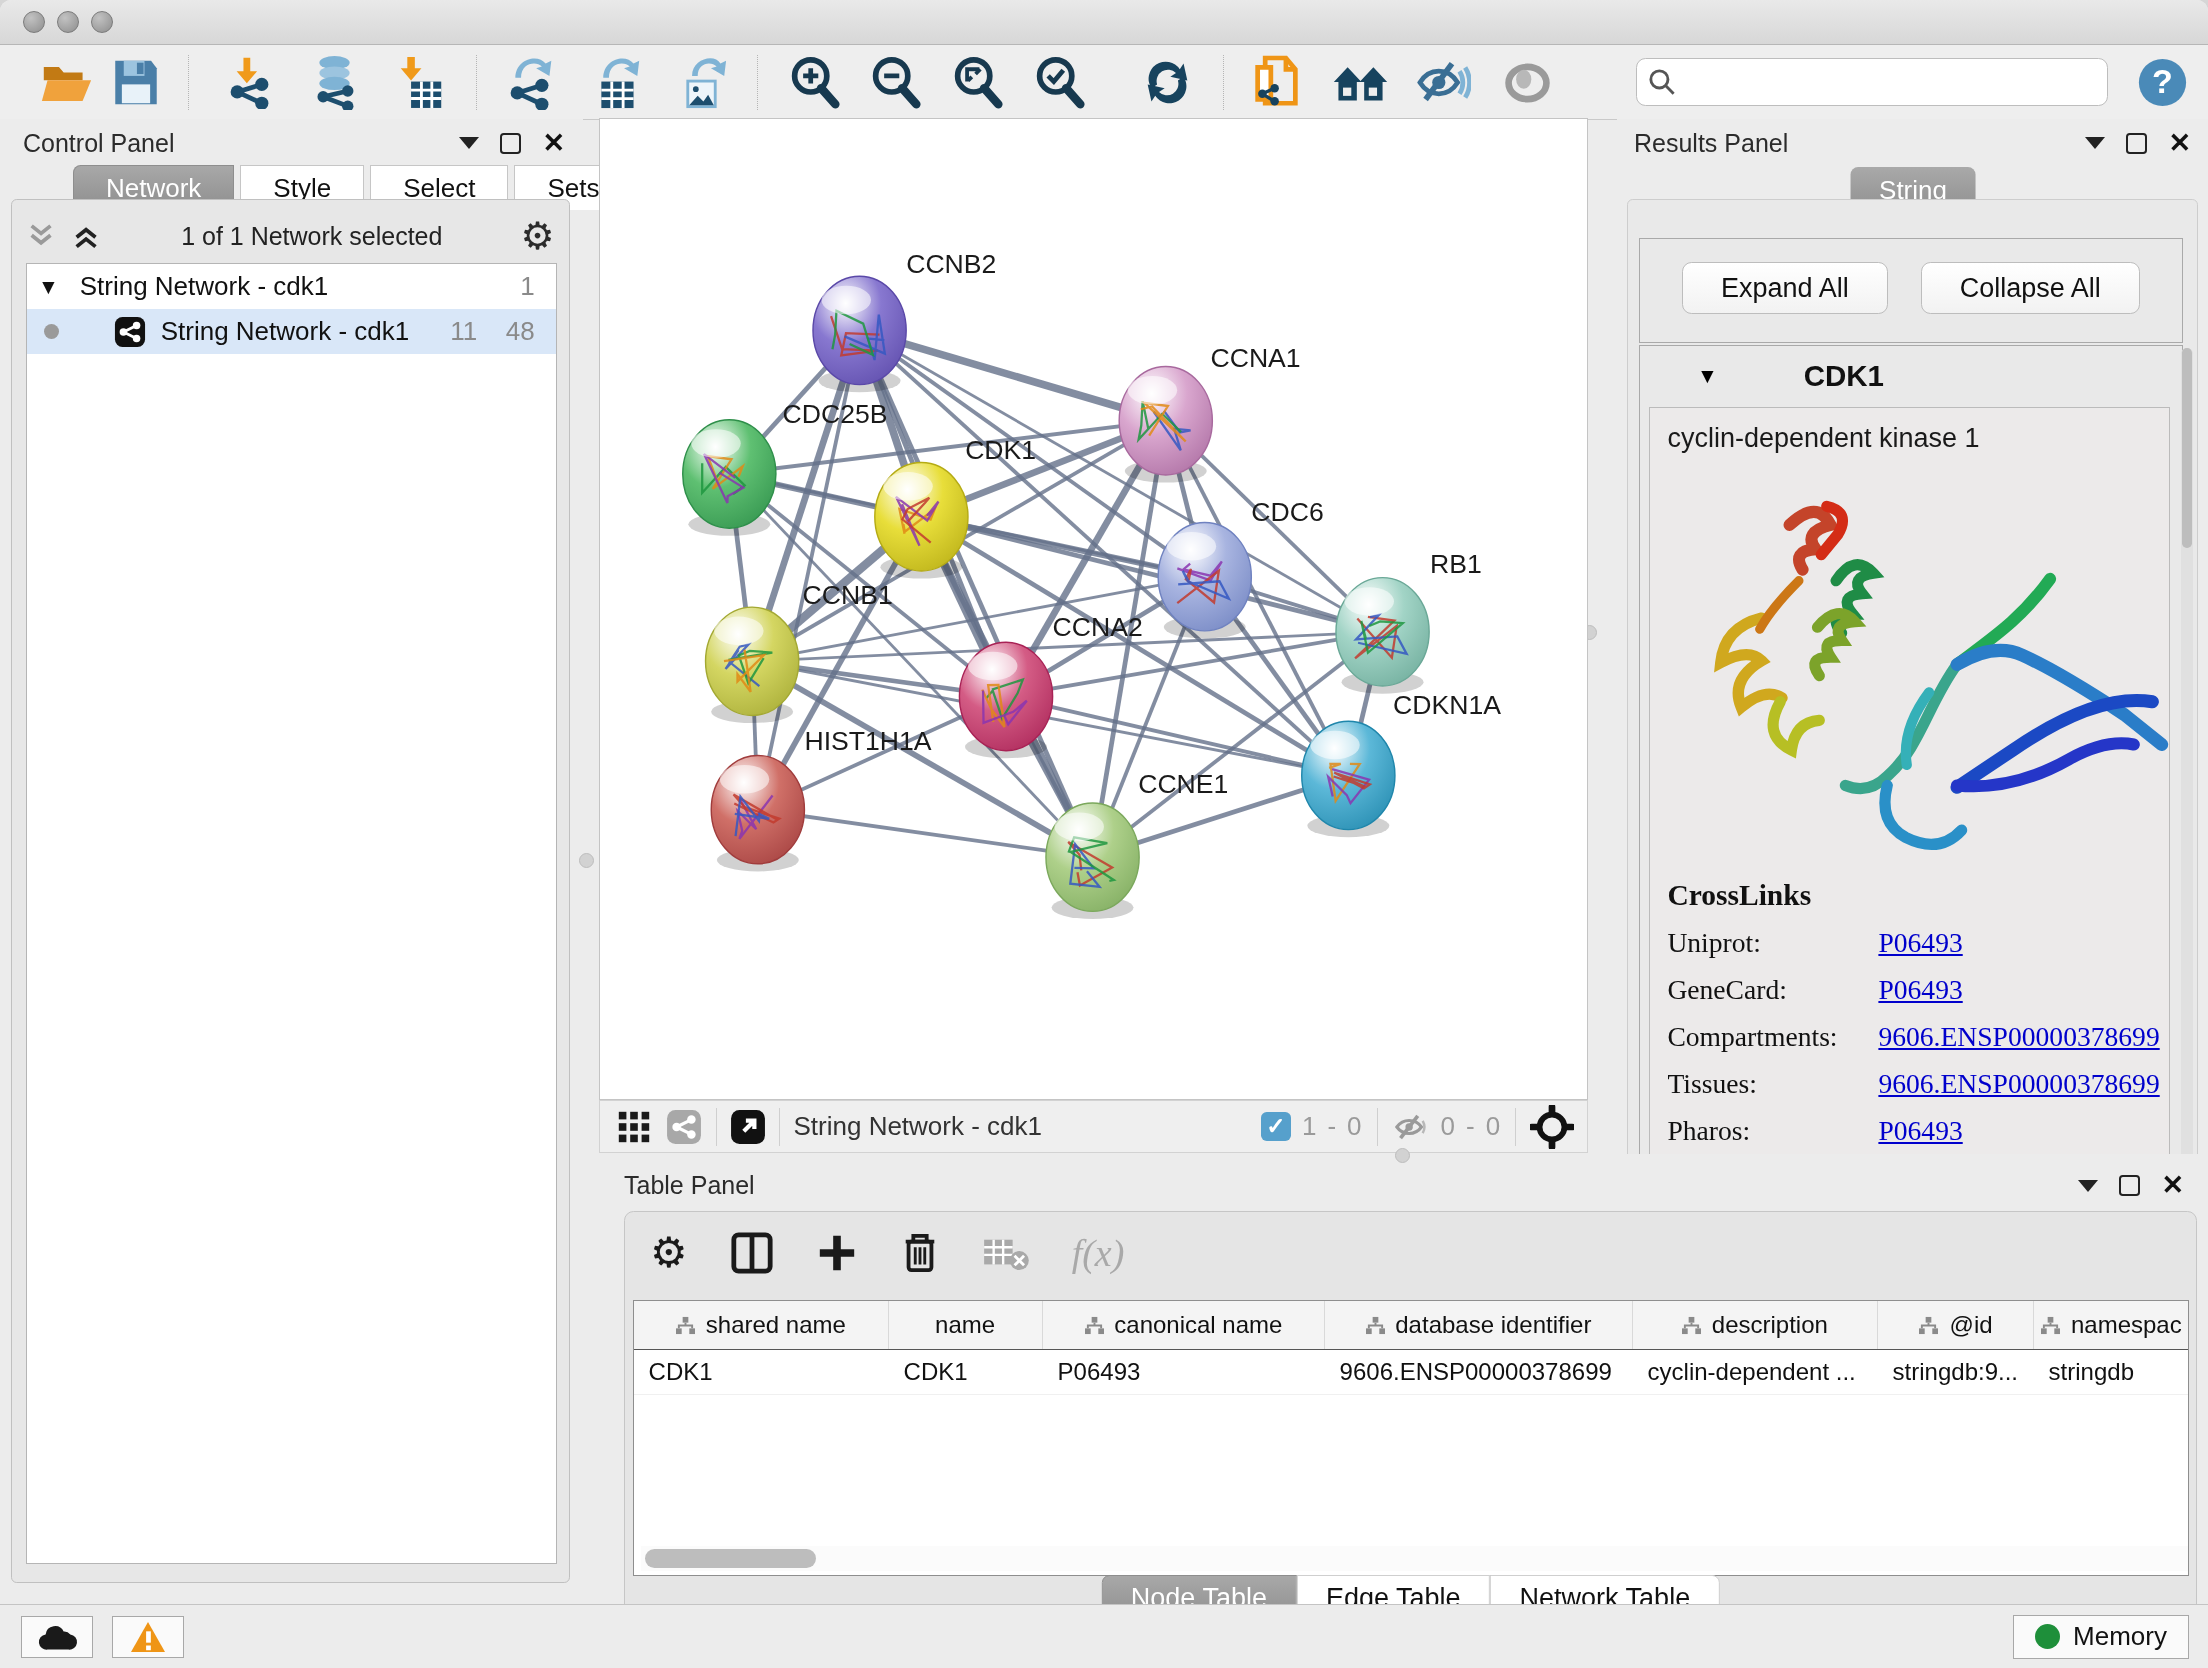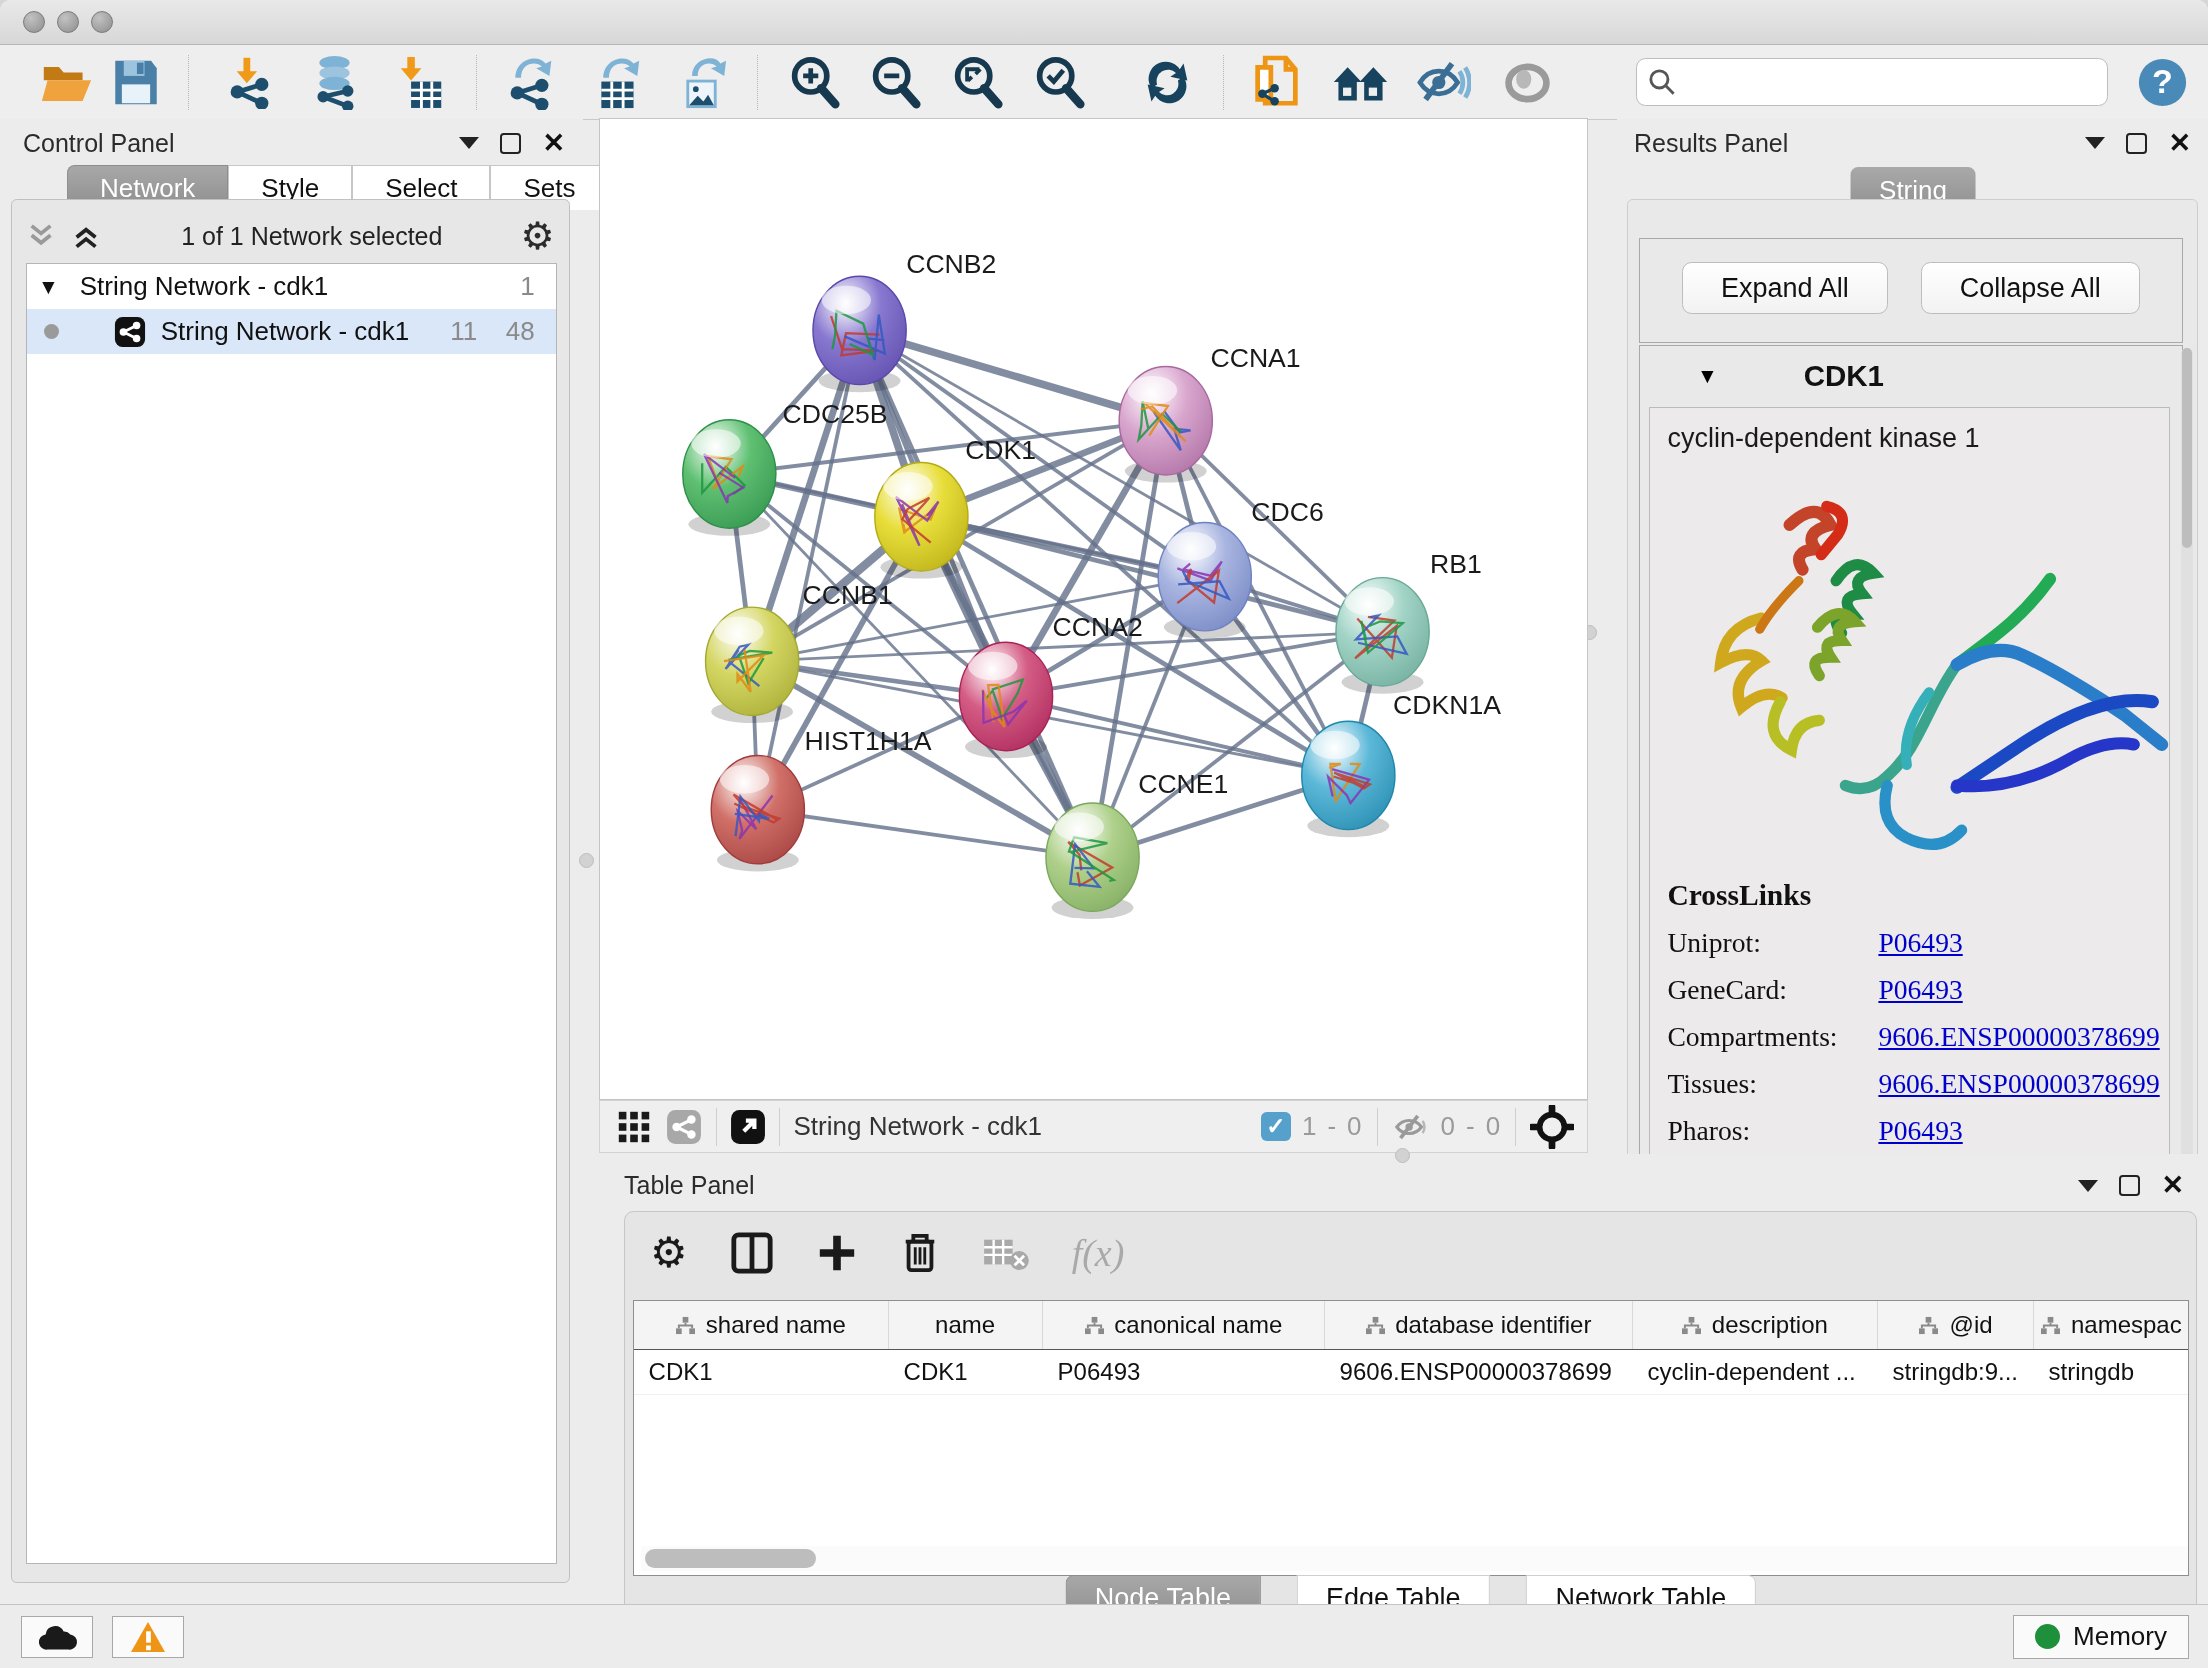--- a/index.html
+++ b/index.html
@@ -28,21 +28,21 @@
   .panel-title{font-size:25px;color:#2b2b2b;}
   .panel-ctrls{display:flex;gap:21px;align-items:center;}
   .glyph-tri{width:0;height:0;border-left:10.5px solid transparent;border-right:10.5px solid transparent;border-top:12.4px solid #222;}
   .glyph-sq{width:21px;height:21px;border:2.9px solid #222;border-radius:3.8px;box-sizing:border-box;background:transparent;}
 
   
   .ctrl-panel{position:absolute;left:0;top:119px;width:583px;height:1487px;background:#ececec;}
   .ctrl-head{position:absolute;left:23px;top:9.5px;width:542px;display:flex;justify-content:space-between;align-items:center;}
   .tabs-row{position:absolute;left:67px;top:46px;display:flex;}
   .tab{height:44px;padding:0 32px;display:flex;align-items:center;justify-content:center;
-    font-size:26px;color:#111;background:#fff;border:1px solid #c6c6c6;border-bottom:none;}
+    font-size:26px;color:#111;background:#fff;border:1px solid #c6c6c6;border-bottom:none;margin-left:6px;}
   .tab:first-child{border-radius:7.6px 0 0 0;}
   .tab:last-child{border-radius:0 7.6px 0 0;}
   .tab.active{background:linear-gradient(#a8a8a8,#8e8e8e);color:#fff;border-color:#8e8e8e;border-radius:7.6px 0 0 7.6px;}
   .ctrl-inner{position:absolute;left:11.4px;top:80px;width:559px;height:1384px;background:#e7e7e7;
     border:1px solid #c0c0c0;border-radius:5.7px;box-sizing:border-box;}
   .selector-row{position:absolute;left:13.3px;top:17px;width:529px;display:flex;align-items:center;}
   .selector-text{flex:1;text-align:center;font-size:25px;color:#222;}
   .tree-box{position:absolute;left:13.3px;top:63px;width:531px;height:1301px;background:#fff;
     border:1px solid #b5b5b5;box-sizing:border-box;}
   .tree-row{height:45px;display:flex;align-items:center;font-size:26px;color:#111;}
@@ -94,21 +94,21 @@
   .fx{font-family:"Liberation Serif",serif;font-style:italic;font-size:38px;color:#a9a9a9;}
   .grid-table{position:absolute;left:7.6px;top:88px;width:1556px;height:276px;background:#fff;
     border:1.9px solid #8e8e8e;box-sizing:border-box;overflow:hidden;}
   .thead{display:flex;background:#f4f4f4;border-bottom:1.9px solid #555;height:48px;}
   .th{display:flex;align-items:center;justify-content:center;gap:9.5px;font-size:24px;color:#111;
     border-right:1px solid #d9d9d9;box-sizing:border-box;flex:none;}
   .trow{display:flex;height:44px;border-bottom:1px solid #f0f0f0;}
   .td{display:flex;align-items:center;font-size:24px;color:#111;padding-left:15px;box-sizing:border-box;flex:none;}
   .hscroll{position:absolute;left:7.6px;bottom:3.8px;width:1556px;height:25px;background:#fbfbfb;}
   .hscroll .thumb{position:absolute;left:3.8px;top:2.9px;width:171px;height:19px;background:#bdbdbd;border-radius:9.5px;}
-  .bottom-tabs{position:absolute;left:50%;bottom:-5.7px;transform:translateX(-50%);display:flex;gap:36px;}
+  .bottom-tabs{position:absolute;left:50%;bottom:-5.7px;transform:translateX(-50%);display:flex;}
   .btab{height:46px;padding:0 28.5px;display:flex;align-items:center;font-size:27px;background:#fff;
     border:1px solid #cfcfcf;color:#111;}
   .btab:first-child{border-radius:7.6px 0 0 7.6px;}
   .btab:last-child{border-radius:0 7.6px 7.6px 0;}
   .btab.active{background:linear-gradient(#a8a8a8,#8e8e8e);color:#fff;border-color:#8e8e8e;}
 
   
   .statusbar{position:absolute;left:0;bottom:0;width:100%;height:63px;background:#ececec;border-top:1px solid #c4c4c4;}
   .sb-box{position:absolute;top:11.4px;width:72px;height:42px;background:#fafafa;border:1.9px solid #a8a8a8;
     display:flex;align-items:center;justify-content:center;box-sizing:border-box;}

